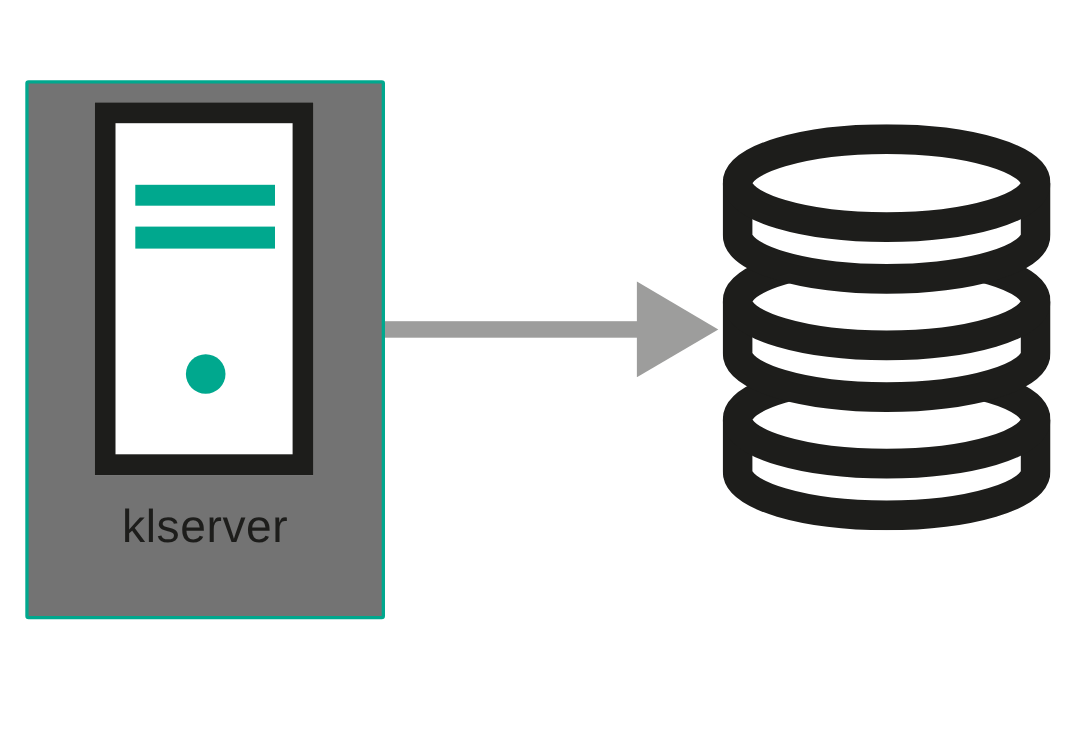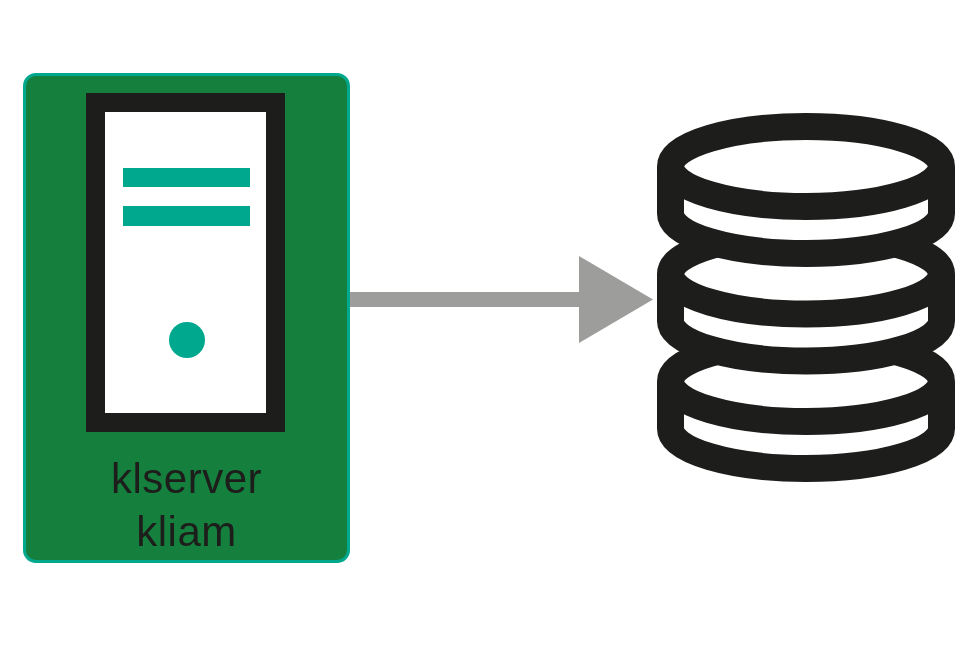--- a/index.html
+++ b/index.html
@@ -18,22 +18,22 @@
 
   
   .node-box {
     position: absolute;
     left: 23px;
     top: 73px;
     width: 327px;
     height: 490px;
     box-sizing: border-box;
     border: 3px solid var(--teal, #00A88E);
-    border-radius: 13px;
-    background: #15803d;
+    border-radius: 3px;
+    background: #737373;
   }
 
   
   .server-icon {
     position: absolute;
     left: 60px;
     top: 17px;
     width: 199px;
     height: 339px;
     box-sizing: border-box;
@@ -104,21 +104,20 @@
   <div class="node-box">
 
     <div class="server-icon">
       <div class="server-bar bar1"></div>
       <div class="server-bar bar2"></div>
       <div class="server-dot"></div>
     </div>
 
     <div class="node-label">
       <div>klserver</div>
-      <div>kliam</div>
     </div>
   </div>
 
   <svg class="arrow-svg" viewBox="0 0 310 92" aria-hidden="true">
     <rect class="arrow-shape" x="0" y="38" width="232" height="15"></rect>
     <polygon class="arrow-shape" points="229,2 303,45.5 229,89"></polygon>
   </svg>
 
   <svg class="db-svg" viewBox="0 0 298 369" aria-hidden="true">
 

